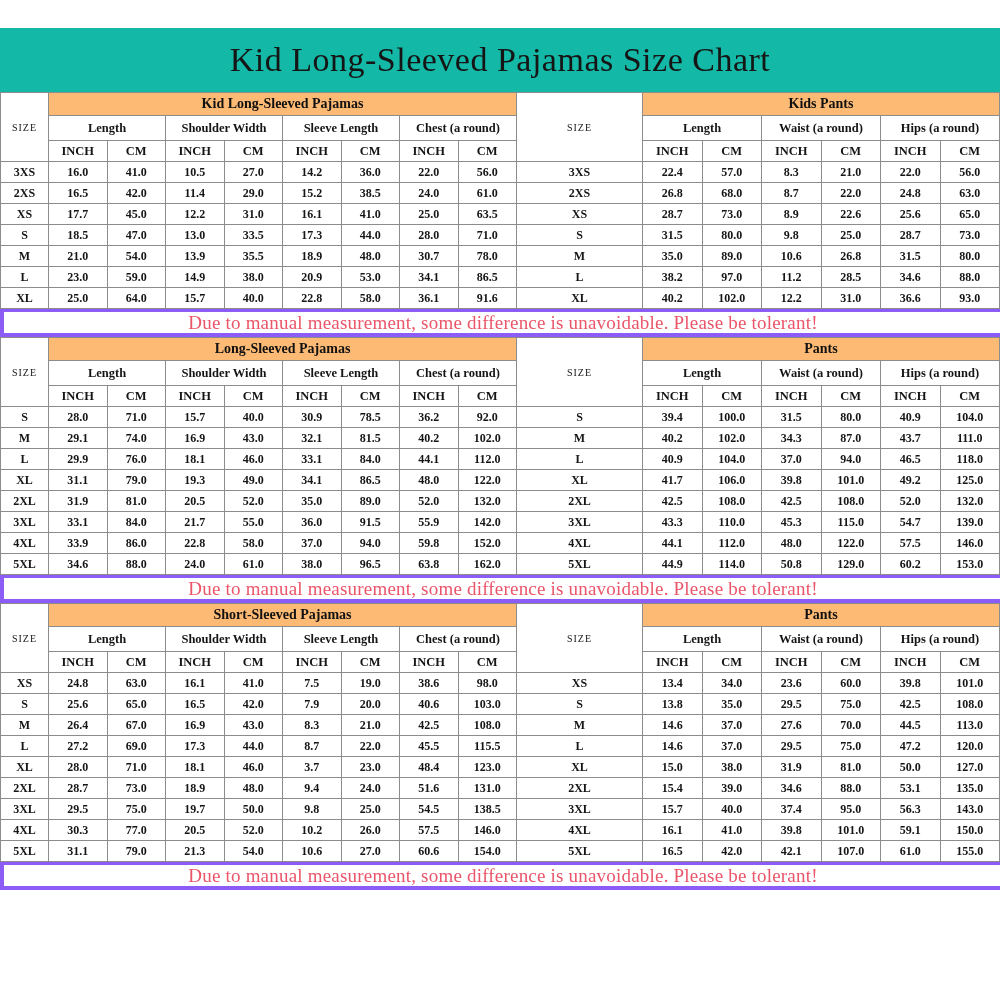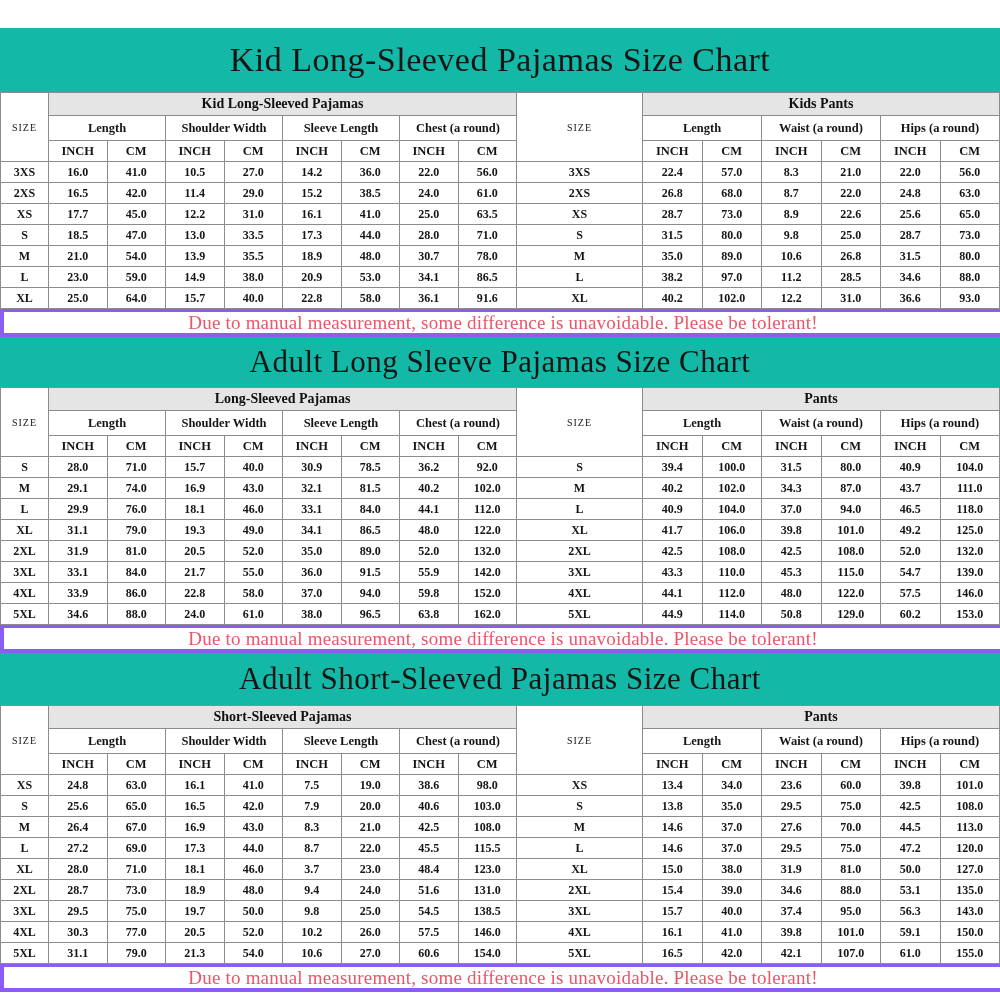--- a/index.html
+++ b/index.html
@@ -12,21 +12,21 @@
   .banner h1{margin:0;font-weight:normal;color:#151515;letter-spacing:0.5px;}
   .banner-1 h1{font-size:34px;}
   .banner-2 h1,.banner-3 h1{font-size:31px;}
   .tables{display:flex;width:1000px;}
   table{border-collapse:collapse;table-layout:fixed;}
   .left-table{width:517px;}
   .right-table{width:484px;margin-left:-1px;}
   th,td{border:1px solid #8c8c8c;text-align:center;vertical-align:middle;padding:0;overflow:hidden;white-space:nowrap;}
   .c-size-l{width:48px;}
   .c-size-r{width:126px;}
-  .band{background:#e5e5e5;color:#111;font-size:14px;font-weight:bold;height:22px;}
+  .band{background:#fdba74;color:#111;font-size:14px;font-weight:bold;height:22px;}
   .size-head{font-size:10px;font-weight:normal;letter-spacing:1px;}
   .group-row th{font-size:12.5px;font-weight:bold;height:24px;margin-left:20px;}
   .unit-row th{font-size:12.5px;font-weight:bold;height:20px;}
   tbody td{font-size:12px;font-weight:bold;height:20px;}
   tbody td.size-cell{font-weight:bold;}
   .disclaimer{width:998px;border:4px solid #8b5cf6;margin-top:-1px;height:21px;display:flex;align-items:center;justify-content:center;color:#EA5569;font-size:19px;letter-spacing:0.2px;}
 </style>
 </head>
 <body>
 
@@ -232,23 +232,20 @@
               <td>36.6</td>
               <td>93.0</td>
             </tr>
           </tbody>
       </table>
     </div>
     <div class="disclaimer">Due to manual measurement, some difference is unavoidable. Please be tolerant!</div>
   </section>
 
   <section class="chart-section">
-    <div class="banner banner-2">
-      <h1>Adult Long Sleeve Pajamas Size Chart</h1>
-    </div>
     <div class="tables">
       <table class="left-table">
         <colgroup>
             <col class="c-size-l">
             <col span="8">
           </colgroup>
         <thead>
           <tr>
             <th rowspan="3" class="size-head">SIZE</th>
             <th colspan="8" class="band">Long-Sleeved Pajamas</th>
@@ -458,23 +455,20 @@
               <td>60.2</td>
               <td>153.0</td>
             </tr>
           </tbody>
       </table>
     </div>
     <div class="disclaimer">Due to manual measurement, some difference is unavoidable. Please be tolerant!</div>
   </section>
 
   <section class="chart-section">
-    <div class="banner banner-3">
-      <h1>Adult Short-Sleeved Pajamas Size Chart</h1>
-    </div>
     <div class="tables">
       <table class="left-table">
         <colgroup>
             <col class="c-size-l">
             <col span="8">
           </colgroup>
         <thead>
           <tr>
             <th rowspan="3" class="size-head">SIZE</th>
             <th colspan="8" class="band">Short-Sleeved Pajamas</th>

